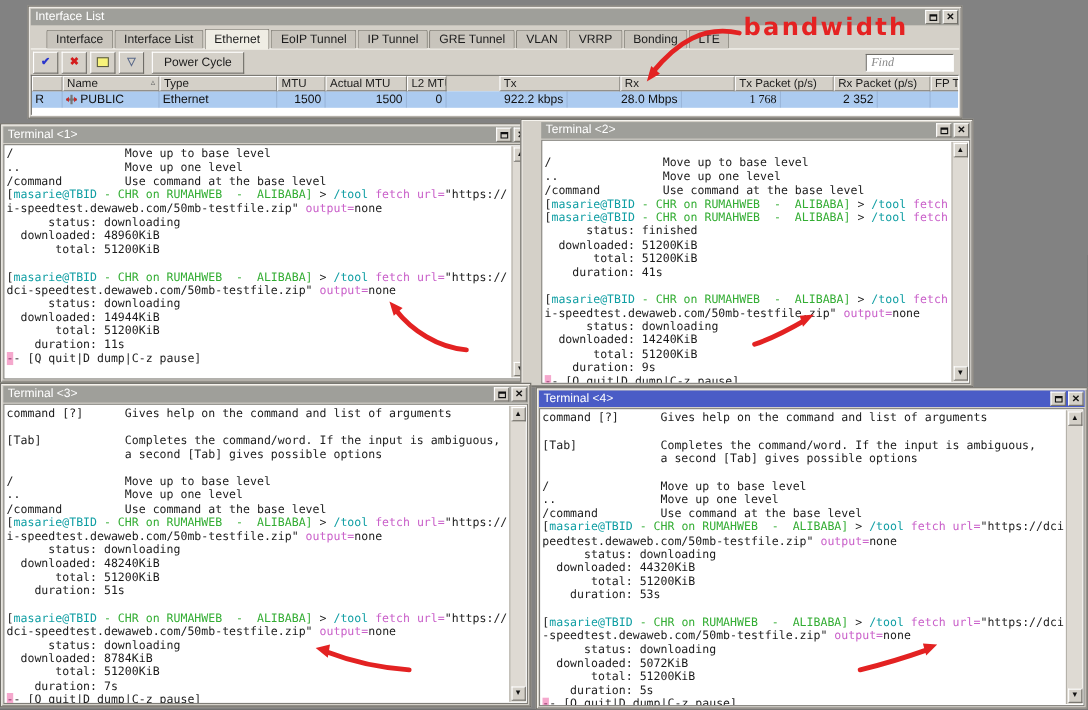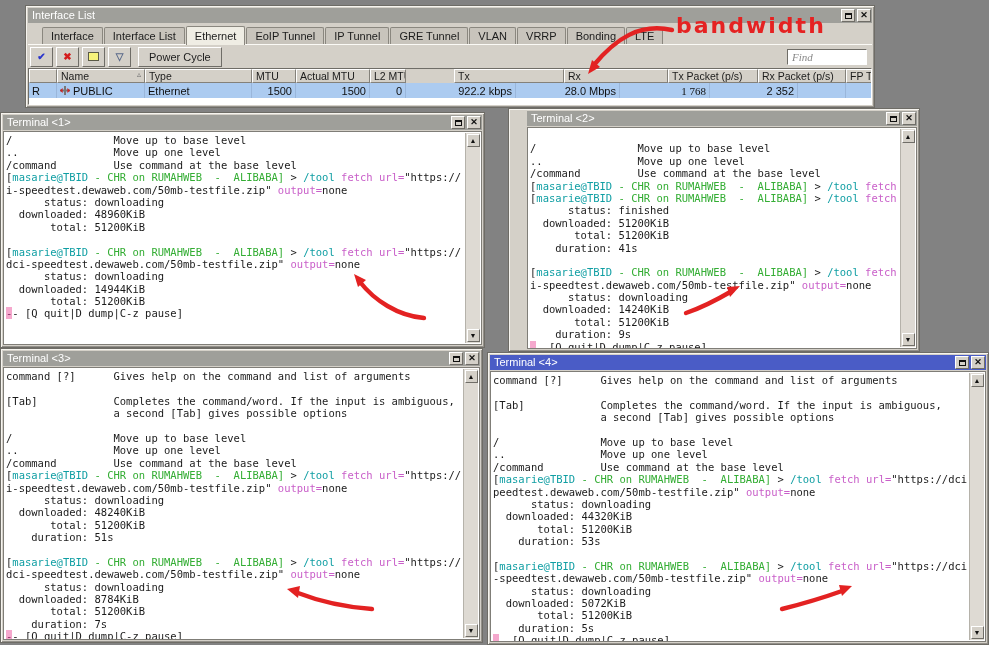--- a/index.html
+++ b/index.html
@@ -193,29 +193,30 @@
             <div class="term-line"><span class="c-k">i-speedtest.dewaweb.com/50mb-testfile.zip" </span><span class="c-m">output=</span><span class="c-k">none</span></div>
             <div class="term-line"><span class="c-k">      status: downloading</span></div>
             <div class="term-line"><span class="c-k">  downloaded: 48960KiB</span></div>
             <div class="term-line"><span class="c-k">       total: 51200KiB</span></div>
             <div class="term-line">&nbsp;</div>
             <div class="term-line"><span class="c-k">[</span><span class="c-t">masarie@TBID</span><span class="c-g"> - CHR on RUMAHWEB  -  ALIBABA]</span><span class="c-k"> &gt; </span><span class="c-t">/tool </span><span class="c-m">fetch </span><span class="c-m">url=</span><span class="c-k">"https://</span></div>
             <div class="term-line"><span class="c-k">dci-speedtest.dewaweb.com/50mb-testfile.zip" </span><span class="c-m">output=</span><span class="c-k">none</span></div>
             <div class="term-line"><span class="c-k">      status: downloading</span></div>
             <div class="term-line"><span class="c-k">  downloaded: 14944KiB</span></div>
             <div class="term-line"><span class="c-k">       total: 51200KiB</span></div>
+            <div class="term-line"><span class="c-k">    duration: 11s</span></div>
             <div class="term-line"><span class="c-c">-</span><span class="c-k">- [Q quit|D dump|C-z pause]</span></div>
           </div>
           <div class="vsb">
             <div class="sbtn">▲</div>
             <div class="sbtn">▼</div>
           </div>
         </div>
       </div>
-      <div class="win" style="left: 508px; top: 108px; width: 412px; height: 244px; z-index: 12; padding-left: 18px;">
+      <div class="win" style="left: 473px; top: 108px; width: 412px; height: 244px; z-index: 12; padding-left: 18px;">
         <div class="titlebar">
           <span class="title">Terminal &lt;2&gt;</span>
           <div class="winbtn">
             <span class="maxglyph"></span>
           </div>
           <div class="winbtn">
             <span class="xglyph">✕</span>
           </div>
         </div>
         <div class="term-body">

